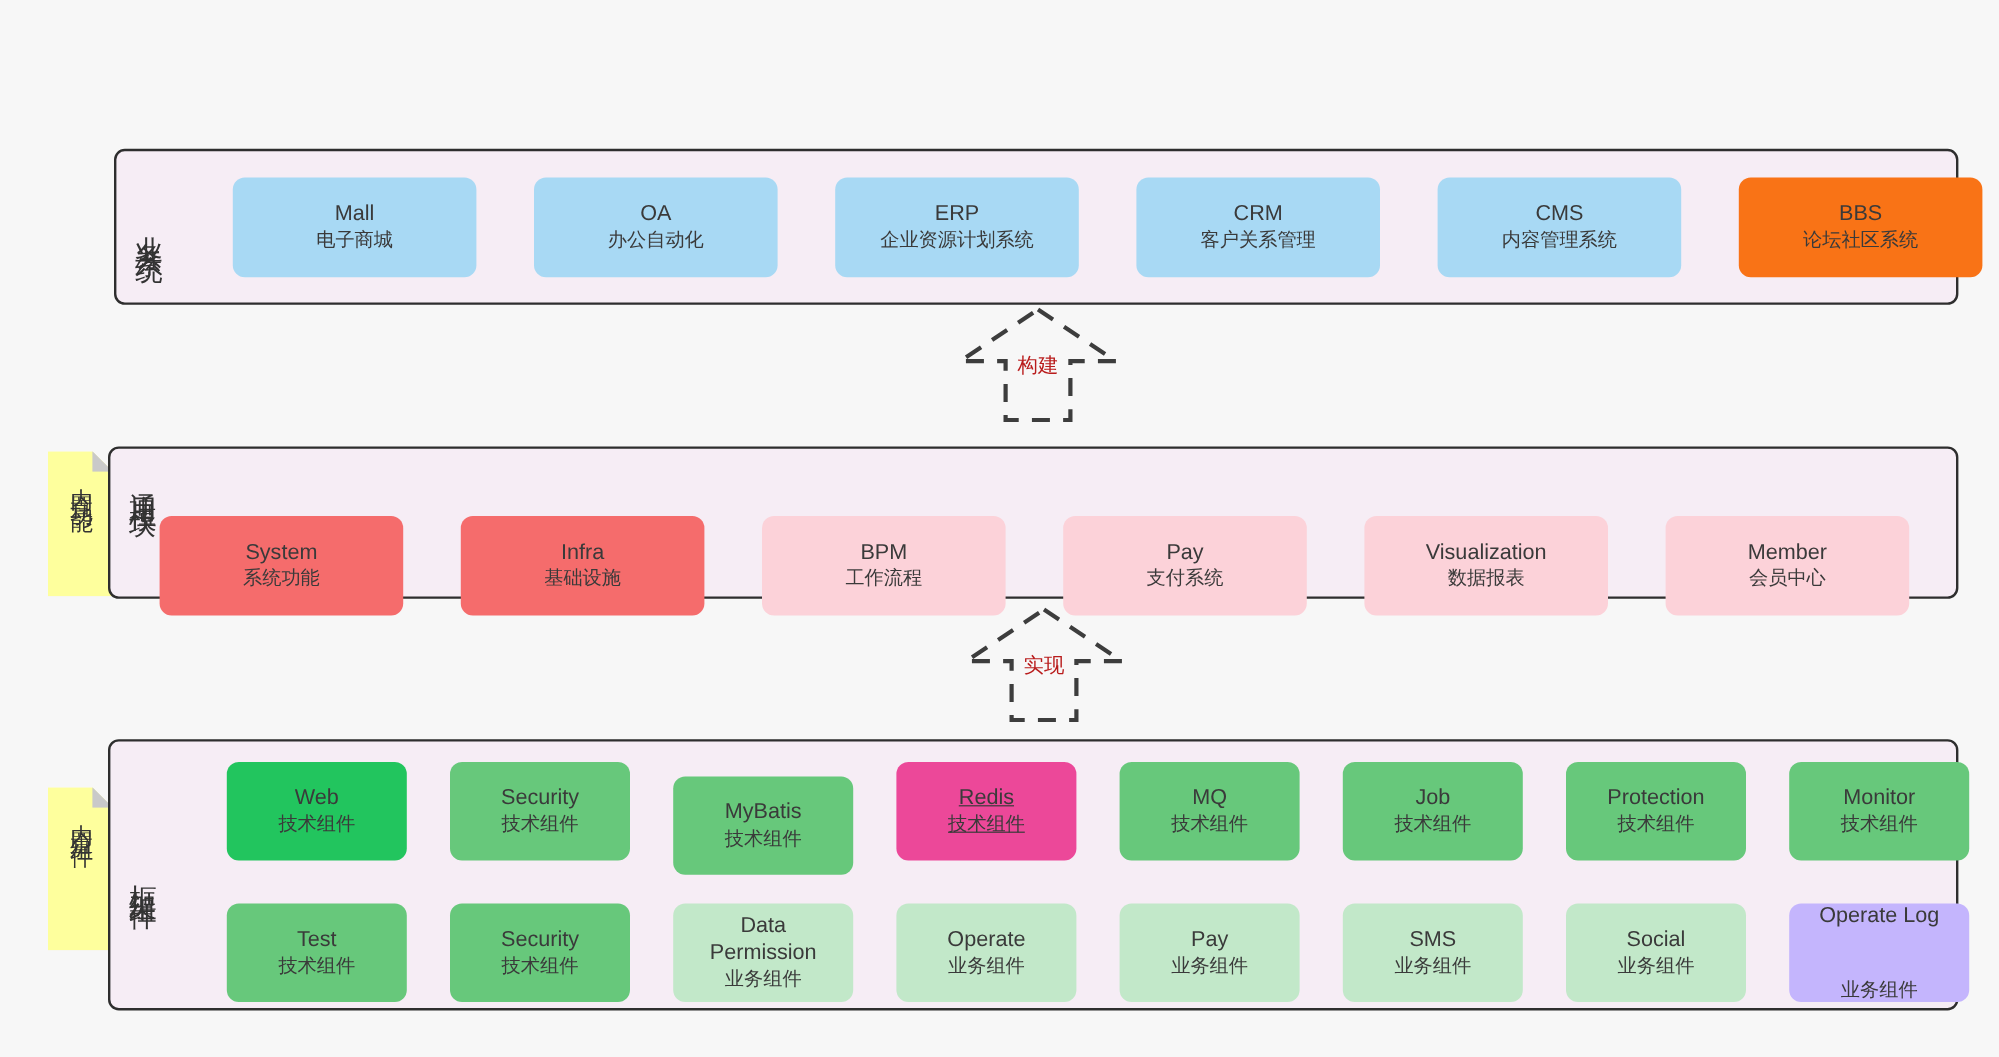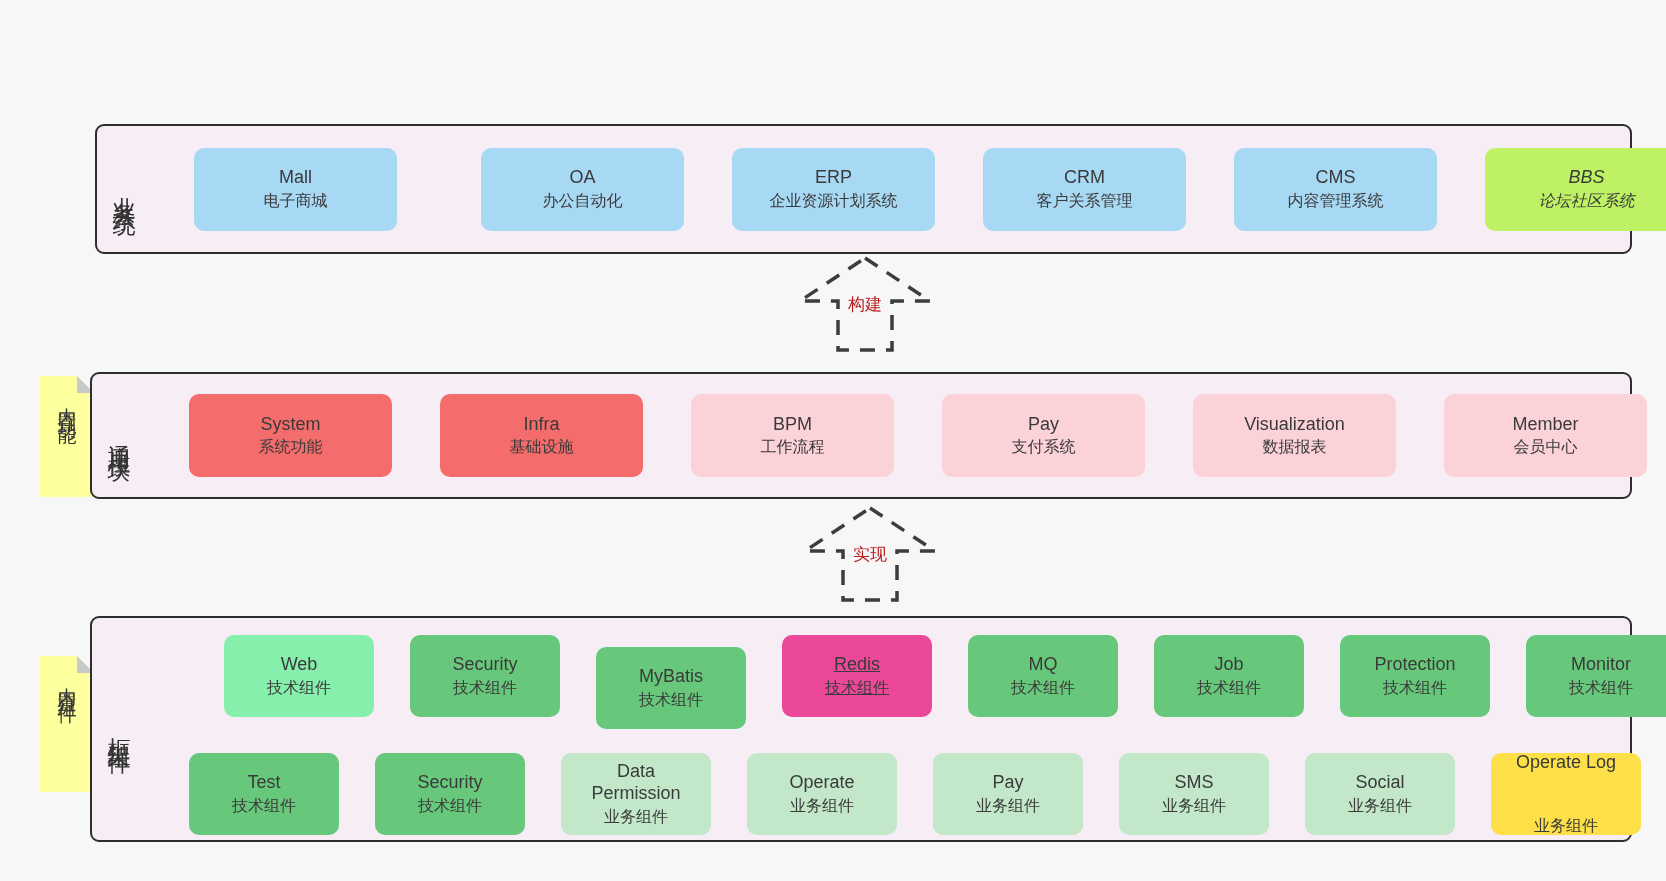--- a/index.html
+++ b/index.html
@@ -119,52 +119,52 @@
   </div>
 
   <section class="layer" id="layer-0" style="left: 95px; top: 124px; width: 1537px; height: 130px; background: rgb(246, 237, 245); border-color: rgb(46, 46, 46);">
     <div class="layer-label">业务系统</div>
     <div class="rows">
         <div class="row">
           <div class="box" style="background: rgb(168, 217, 244);">
             <div class="title">Mall</div>
             <div class="sub">电子商城</div>
           </div>
-          <div class="box" style="background: rgb(168, 217, 244); margin-left: 36px;">
+          <div class="box" style="background: rgb(168, 217, 244);">
             <div class="title">OA</div>
             <div class="sub">办公自动化</div>
           </div>
           <div class="box" style="background: rgb(168, 217, 244);">
             <div class="title">ERP</div>
             <div class="sub">企业资源计划系统</div>
           </div>
           <div class="box" style="background: rgb(168, 217, 244);">
             <div class="title">CRM</div>
             <div class="sub">客户关系管理</div>
           </div>
           <div class="box" style="background: rgb(168, 217, 244);">
             <div class="title">CMS</div>
             <div class="sub">内容管理系统</div>
           </div>
-          <div class="box" style="background: #bef264; font-style: italic;">
+          <div class="box" style="background: #f97316;">
             <div class="title">BBS</div>
             <div class="sub">论坛社区系统</div>
           </div>
         </div>
       </div>
   </section>
 
   <div class="arrow" style="left:790px;top:254px;">
     <svg viewBox="0 0 150 100">
       <path class="arrow-path" d="M75 4 L140 47 L102 47 L102 96 L48 96 L48 47 L10 47 Z"></path>
     </svg>
     <span class="arrow-label">构建</span>
   </div>
 
-  <section class="layer" id="layer-1" style="left: 90px; top: 372px; width: 1542px; height: 127px; background: rgb(246, 237, 245); border-color: rgb(46, 46, 46);">
+  <section class="layer" id="layer-1" style="left: 90px; top: 372px; width: 1542px; height: 127px; background: rgb(246, 237, 245); border-color: rgb(46, 46, 46); flex-direction: column;">
     <div class="layer-label">通用模块</div>
     <div class="rows">
         <div class="row">
           <div class="box" style="background: rgb(245, 108, 108);">
             <div class="title">System</div>
             <div class="sub">系统功能</div>
           </div>
           <div class="box" style="background: rgb(245, 108, 108);">
             <div class="title">Infra</div>
             <div class="sub">基础设施</div>
@@ -193,21 +193,21 @@
     <svg viewBox="0 0 150 100">
       <path class="arrow-path" d="M75 4 L140 47 L102 47 L102 96 L48 96 L48 47 L10 47 Z"></path>
     </svg>
     <span class="arrow-label">实现</span>
   </div>
 
   <section class="layer" id="layer-2" style="left: 90px; top: 616px; width: 1542px; height: 226px; background: rgb(246, 237, 245); border-color: rgb(46, 46, 46);">
     <div class="layer-label">框架组件</div>
     <div class="rows">
         <div class="row">
-          <div class="box" style="background: #86efac; margin-left: 35px;">
+          <div class="box" style="background: #22c55e;">
             <div class="title">Web</div>
             <div class="sub">技术组件</div>
           </div>
           <div class="box" style="background: rgb(103, 200, 123);">
             <div class="title">Security</div>
             <div class="sub">技术组件</div>
           </div>
           <div class="box" style="background: rgb(103, 200, 123); margin-top: 24px;">
             <div class="title">MyBatis</div>
             <div class="sub">技术组件</div>
@@ -256,21 +256,21 @@
             <div class="sub">业务组件</div>
           </div>
           <div class="box" style="background: rgb(194, 232, 201);">
             <div class="title">SMS</div>
             <div class="sub">业务组件</div>
           </div>
           <div class="box" style="background: rgb(194, 232, 201);">
             <div class="title">Social</div>
             <div class="sub">业务组件</div>
           </div>
-          <div class="box" style="background: #fde047; gap: 40px;">
+          <div class="box" style="background: #c4b5fd; gap: 40px;">
             <div class="title">Operate Log</div>
             <div class="sub">业务组件</div>
           </div>
         </div>
       </div>
   </section>
 
 </div>
 
 </body></html>

